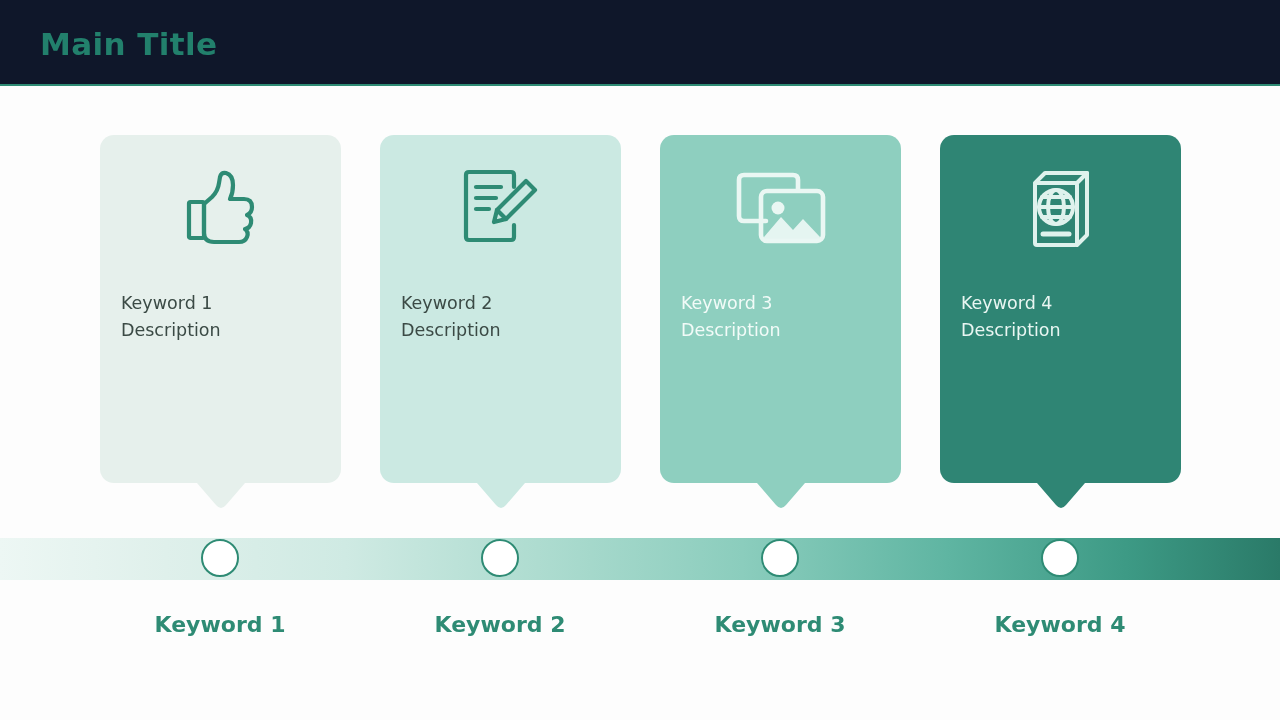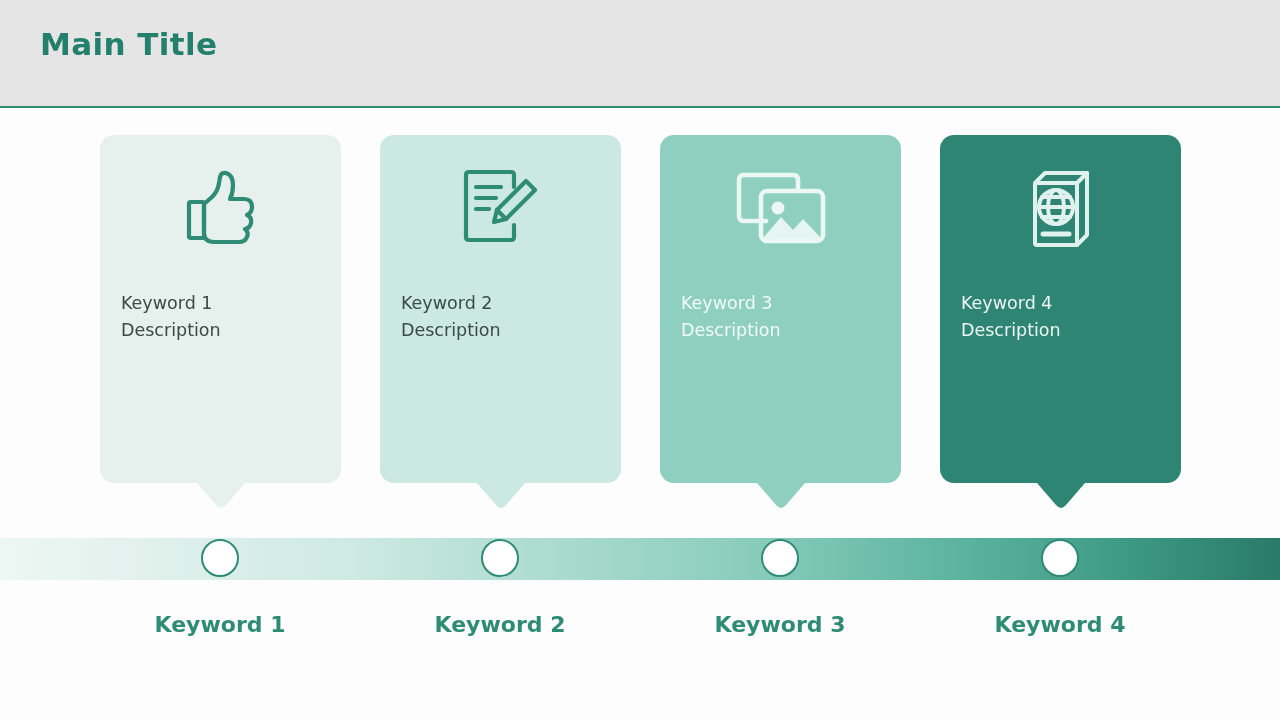--- a/index.html
+++ b/index.html
@@ -18,22 +18,22 @@
     height: 720px;
     background: #fdfdfd;
     overflow: hidden;
   }
 
   
   #header {
     position: absolute;
     left: 0; top: 0;
     width: 1280px;
-    height: 108px;
-    background: #e5e5e5;
+    height: 86px;
+    background: #0f172a;
     border-bottom: 2px solid #2e8b74;
     box-sizing: border-box;
   }
   #header-title {
     position: absolute;
     left: 40px;
     top: 26px;
     font-size: 31px;
     font-weight: bold;
     letter-spacing: 0.4px;

